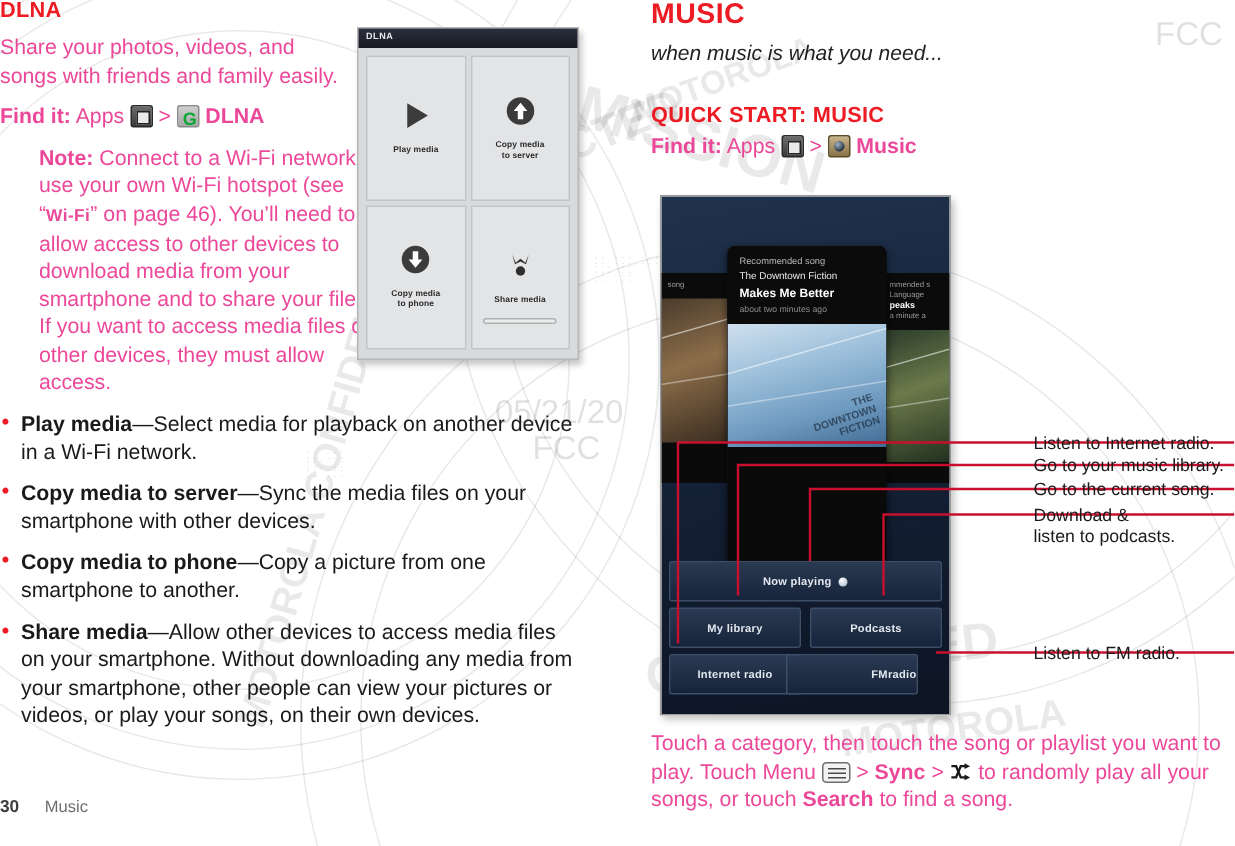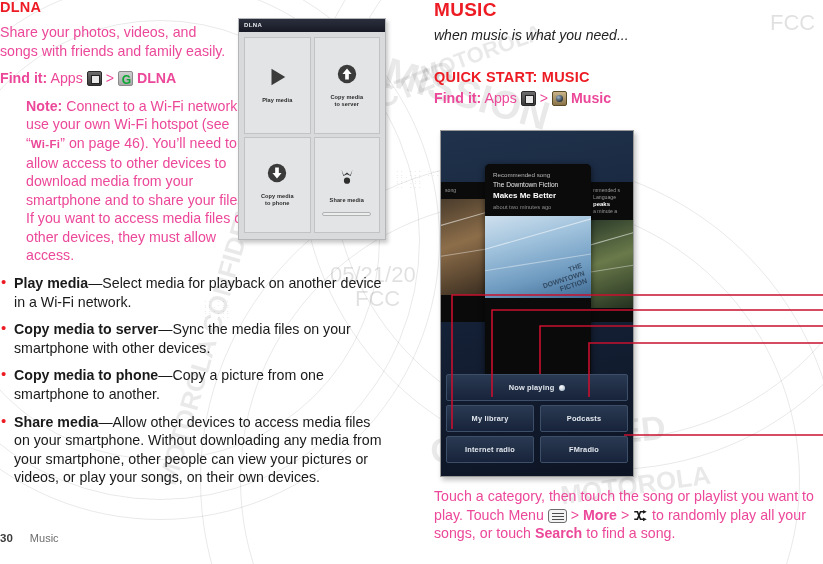--- a/index.html
+++ b/index.html
@@ -200,21 +200,21 @@
     letter-spacing:0.2px;
   }
   .mbtn .dot {
     width:6px; height:6px; border-radius:50%; margin-left:5px;
     background:radial-gradient(circle at 35% 30%,#fff,#9fb0c4);
   }
   .mbtn.wide { left:0; right:0; top:0; height:27px; }
   .mbtn.r2l { left:0; width:calc(50% - 3px); top:31px; height:27px; }
   .mbtn.r2r { right:0; width:calc(50% - 3px); top:31px; height:27px;text-align:right; }
   .mbtn.r3l { left:0; width:calc(50% - 3px); top:62px; height:27px; }
-  .mbtn.r3r { right:0; width:calc(50% - 3px); top:62px; height:27px; }
+  .mbtn.r3r { right:16px; width:calc(50% - 3px); top:62px; height:27px;justify-content:flex-end; }
 
   
   .callouts { position:absolute; left:434px; top:125px; width:389px; height:360px; z-index:6; pointer-events:none; }
   .co-label {
     position:absolute; font-size:11.8px; line-height:14px; color:#1a1a1a;
     pointer-events:auto;
   }
 
   .footer {
     position:absolute; left:0; bottom:20px; font-size:11px; color:#6d6d6d; z-index:5;margin-top:16px;
@@ -412,27 +412,35 @@
       <path d="M 58 272 L 58 185 L 389 185"></path>
 
       <path d="M 106 249 L 106 201 L 389 201"></path>
 
       <path d="M 155 272 L 155 218 L 389 218"></path>
 
       <path d="M 190 310 L 389 310"></path>
     </g>
   </svg>
 
+  <div class="callouts">
+    <div class="co-label" style="left:255px; top:163px;">Listen to Internet radio.</div>
+    <div class="co-label" style="left:255px; top:178px;">Go to your music library.</div>
+    <div class="co-label" style="left:255px; top:194px;">Go to the current song.</div>
+    <div class="co-label" style="left:255px; top:211px; white-space:pre-line;">Download &amp;
+listen to podcasts.</div>
+    <div class="co-label" style="left:255px; top:303px;">Listen to FM radio.</div>
+  </div>
 
   <div style="position:absolute; left:434px; top:487px; width:392px; z-index:5;">
     <p class="body" style="margin:0;">
       <span>Touch a category, then touch the song or playlist you want to play. Touch Menu</span>
       <span class="ico ico-menu"><i></i><i></i><i></i></span>
       <span>&gt;</span>
-      <span class="b">More</span>
+      <span class="b">Sync</span>
       <span>&gt;</span>
       <svg class="ico ico-shuffle" viewBox="0 0 24 20">
         <path d="M2 4 L7 4 L12 16 L17 16" stroke="#1a1a1a" stroke-width="2.6" fill="none"></path>
         <path d="M2 16 L7 16 L12 4 L17 4" stroke="#1a1a1a" stroke-width="2.6" fill="none"></path>
         <polygon points="16,1 22,4 16,7" fill="#1a1a1a"></polygon>
         <polygon points="16,13 22,16 16,19" fill="#1a1a1a"></polygon>
       </svg>
       <span>to randomly play all your songs, or touch</span>
       <span class="b">Search</span>
       <span>to find a song.</span>

